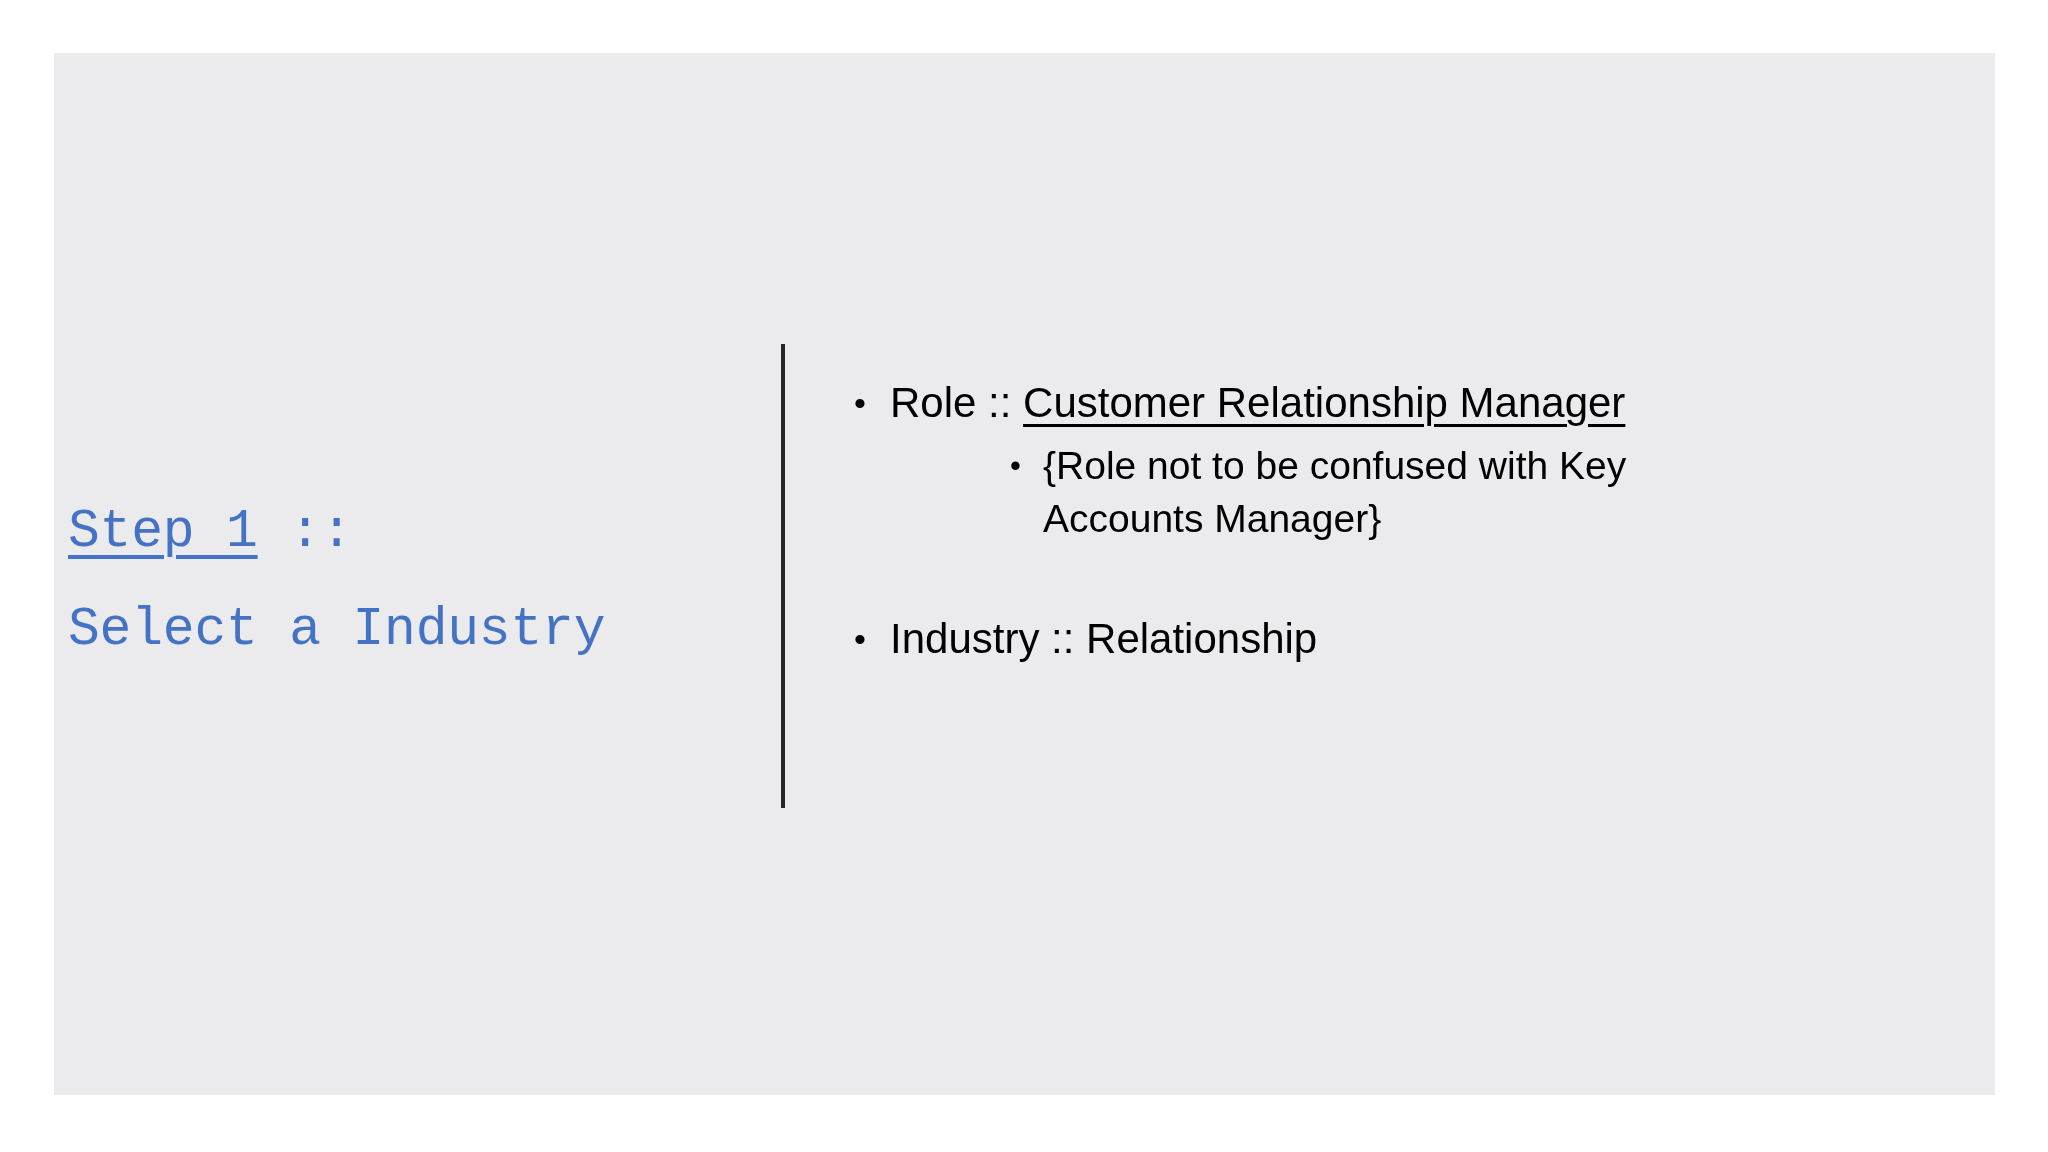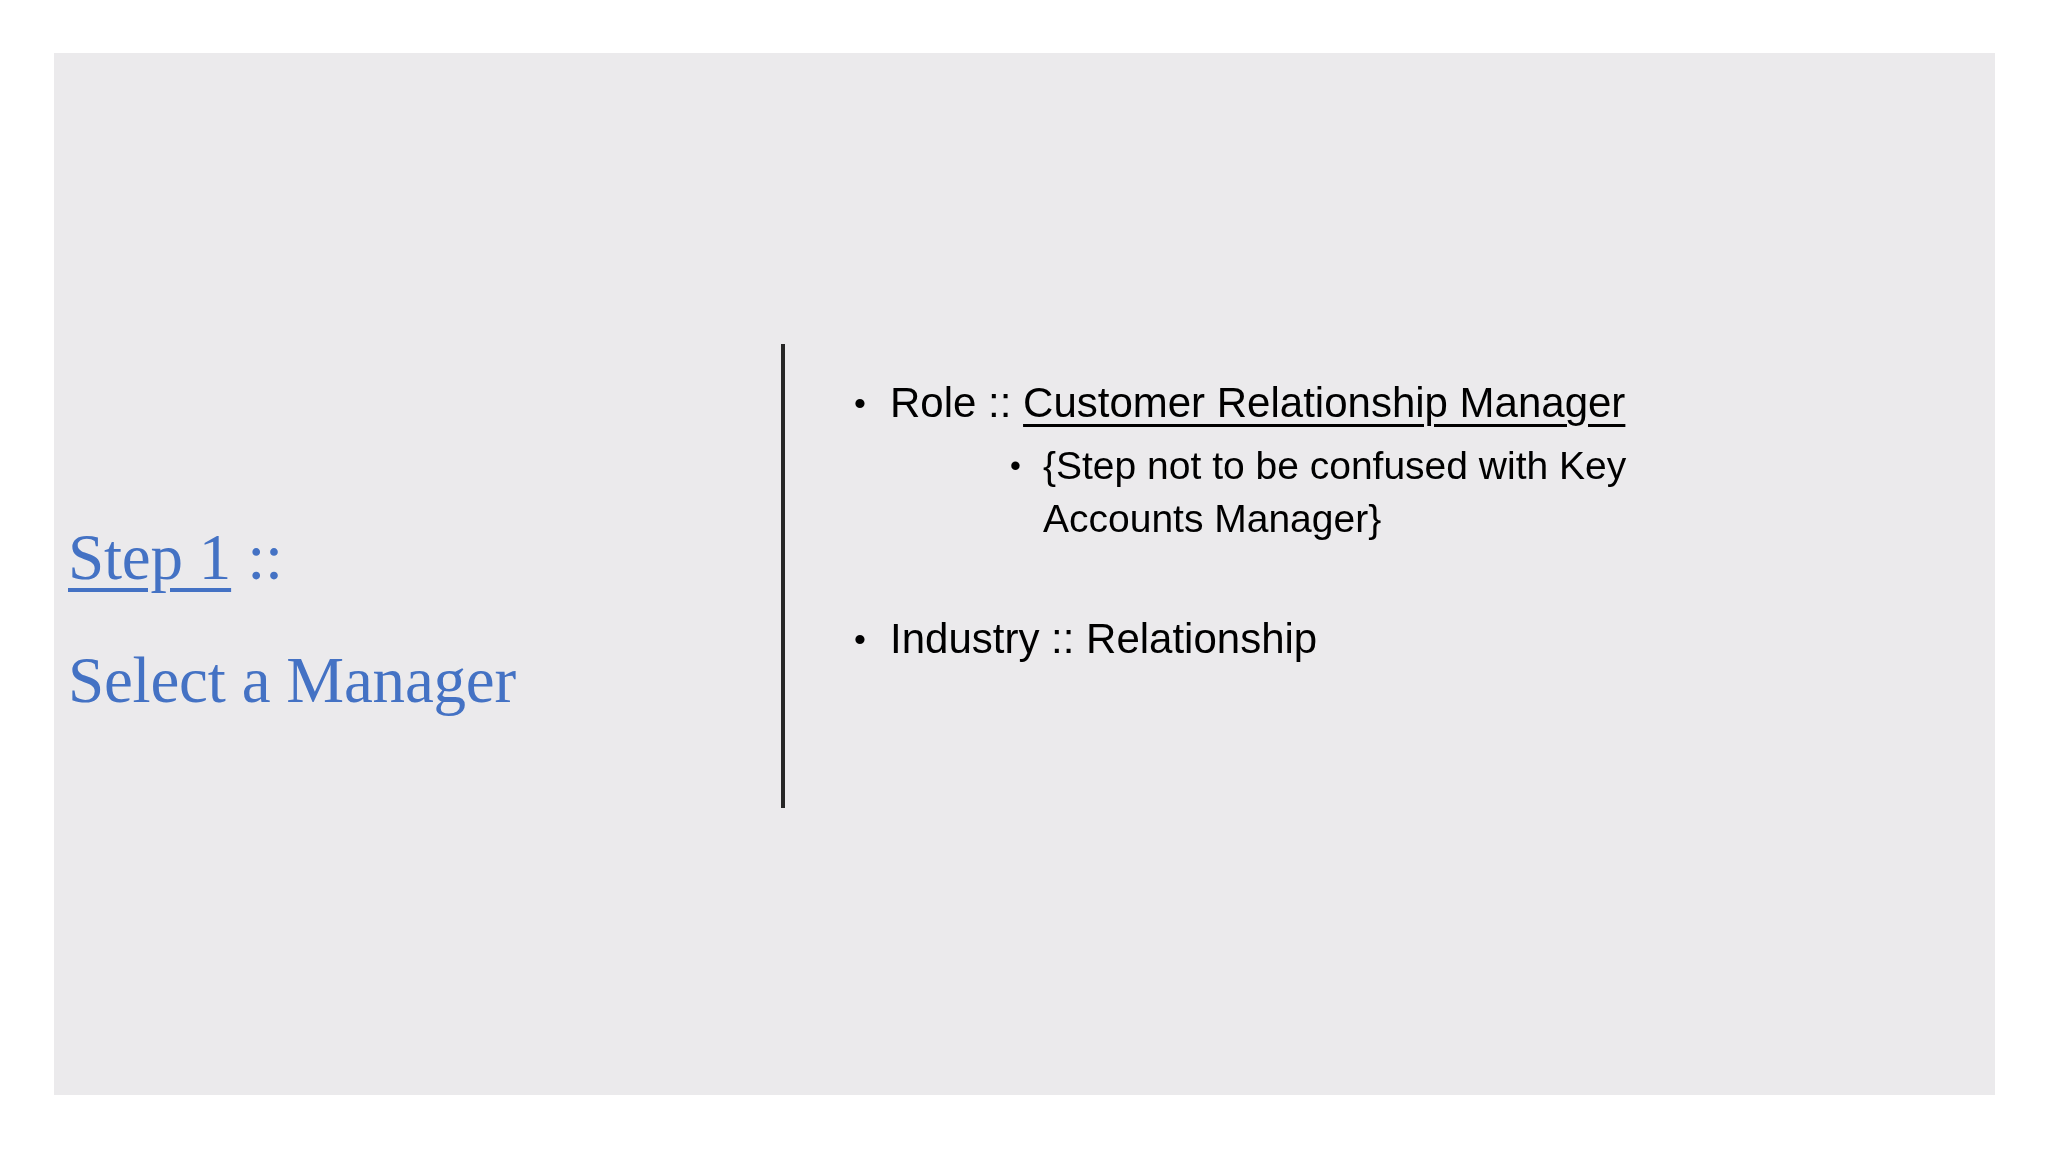--- a/index.html
+++ b/index.html
@@ -34,28 +34,27 @@
   }
 
   
   .title-block {
     position: absolute;
     left: 14px;          
     top: 430px;          
     width: 700px;
   }
   .title-line {
-    font-family: Liberation Serif, serif;
-    font-size: 65px;
+    font-family: Liberation Mono, monospace;
+    font-size: 53px;
     line-height: 98px;
     font-weight: 400;
     color: #4472c4;
     letter-spacing: -0.2px;
     white-space: nowrap;
-    margin-top: 25px;
   }
   .title-underlined {
     text-decoration: underline;
     text-decoration-thickness: 4px;
     text-underline-offset: 9px;
   }
   .title-plain {
     text-decoration: none;
   }
 
@@ -134,35 +133,35 @@
   }
 </style>
 </head>
 <body>
 
 <div class="slide-canvas">
   <div class="slide">
 
     <div class="title-block">
       <div class="title-line"><span class="title-underlined">Step 1</span><span class="title-plain"> ::</span></div>
-      <div class="title-line">Select a Manager</div>
+      <div class="title-line">Select a Industry</div>
     </div>
 
     <div class="divider"></div>
 
     <div class="body-block">
 
       <div class="bullet-row lvl1">
         <span class="bullet-glyph">•</span>
         <span class="bullet-text"><span>Role :: </span><span class="u">Customer Relationship Manager</span></span>
       </div>
 
       <div class="bullet-row lvl2">
         <span class="bullet-glyph">•</span>
-        <span class="bullet-text">{Step not to be confused with Key Accounts Manager}</span>
+        <span class="bullet-text">{Role not to be confused with Key Accounts Manager}</span>
       </div>
 
       <div class="spacer-line"></div>
 
       <div class="bullet-row lvl1">
         <span class="bullet-glyph">•</span>
         <span class="bullet-text">Industry :: Relationship</span>
       </div>
 
     </div>

